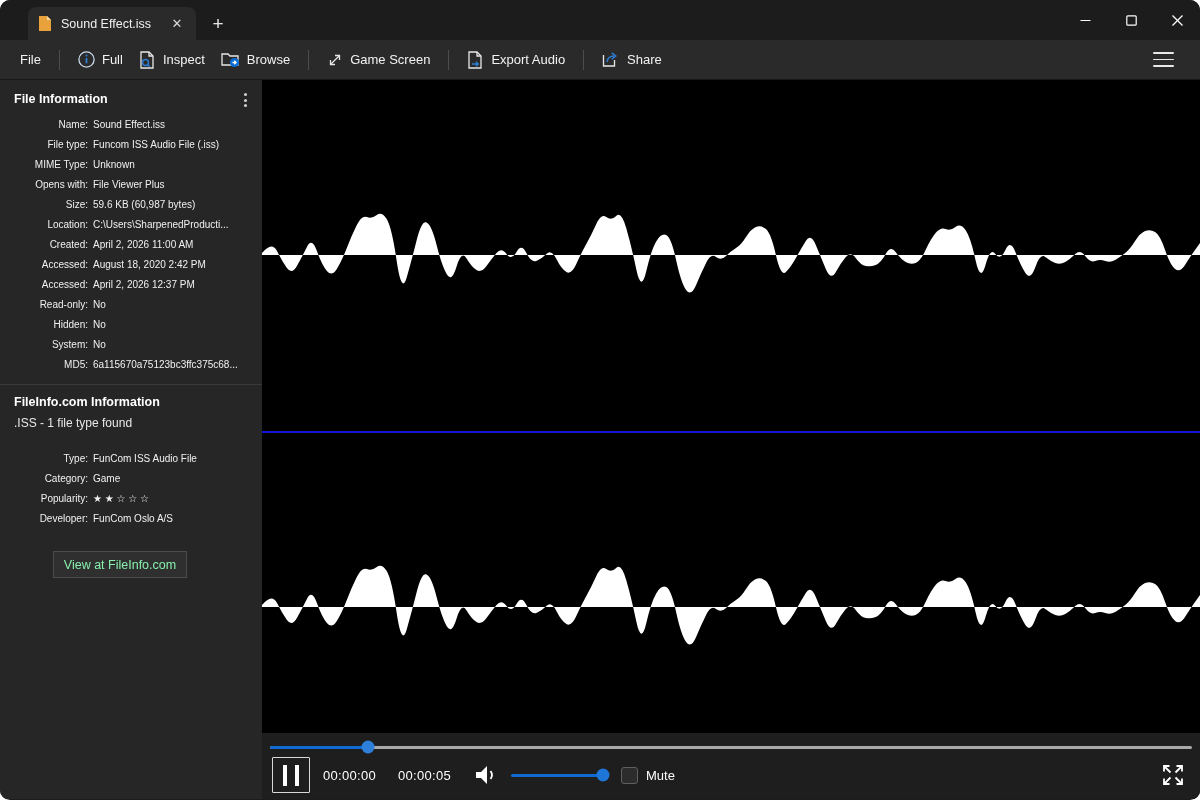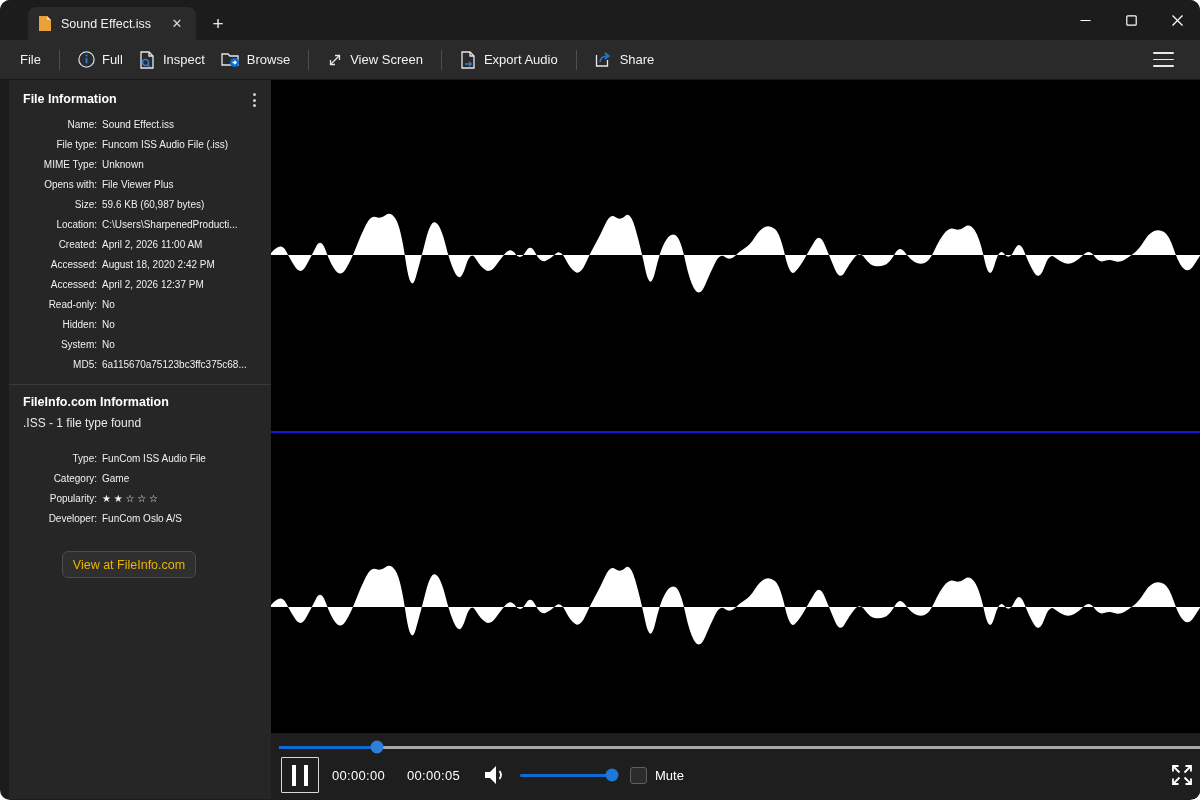--- a/index.html
+++ b/index.html
@@ -19,35 +19,35 @@
 
   
   .toolbar { height:40px; background:#2a2a2a; display:flex; align-items:center; padding:0 12px; border-bottom:1px solid #181818; }
   .tb-item { display:flex; align-items:center; gap:7px; color:#f2f2f2; font-size:13px; padding:6px 8px; border-radius:4px; white-space:nowrap; }
   .tb-sep { width:1px; height:20px; background:#4d4d4d; margin:0 10px; }
   .tb-spacer { flex:1; }
   .hamburger { display:flex; flex-direction:column; gap:5px; padding:6px 10px; margin-right:4px; }
   .hamburger span { display:block; width:21px; height:1.6px; background:#e8e8e8; border-radius:1px; }
 
   
-  .content { display:flex; height:719px;padding-left:9px; }
+  .content { display:flex; height:719px; }
   .sidebar { position:relative; width:262px; background:#262626; flex:0 0 auto; padding-top:12px; overflow:hidden; }
   .main { position:relative; width:938px; background:#000000; display:flex; flex-direction:column; }
 
   
   .section-title { color:#ffffff; font-weight:bold; font-size:12.5px; padding:0 14px; margin-bottom:9px; }
   .kebab { position:absolute; top:10px; right:9px; width:16px; height:20px; display:flex; flex-direction:column; align-items:center; justify-content:center; gap:2.6px; }
   .kebab i { width:3px; height:3px; border-radius:50%; background:#d0d0d0; }
   .info-rows { padding:0 5px 0 0; }
   .info-row { display:flex; font-size:10px; line-height:20px; color:#f0f0f0; white-space:nowrap; }
   .info-label { width:88px; text-align:right; flex:0 0 auto; }
   .info-value { margin-left:5px; overflow:hidden; text-overflow:ellipsis; }
   .side-sep { height:1px; background:#3a3a3a; margin:9px 0 10px 0; }
   .section-sub { color:#e8e8e8; font-size:12px; padding:0 14px; margin:-2px 0 19px 0; }
-  .side-btn { display:block; margin:22px 0 0 53px; width:134px; height:27px; background:#2f2f2f; color:#eab308; font-size:12.5px; font-family:"Liberation Sans",sans-serif; border:1px solid #4c4c4c; border-radius:6px; }
+  .side-btn { display:block; margin:22px 0 0 53px; width:134px; height:27px; background:#2f2f2f; color:#86efac; font-size:12.5px; font-family:"Liberation Sans",sans-serif; border:1px solid #4c4c4c; border-radius:0; }
 
   
   .wave-wrap { position:relative; height:653px; background:#000; }
   .wave-wrap svg { display:block; width:938px; height:653px; }
 
   
   .player { height:66px; background:#1e1e1e; display:flex; flex-direction:column; }
   .seek-row { height:20px; display:flex; align-items:center; padding:0 8px; margin-top:4px; }
   .seek-track { position:relative; flex:1; height:3px; background:#a9a9a9; border-radius:2px; }
   .seek-fill { position:absolute; left:0; top:0; bottom:0; background:#0f6ad1; border-radius:2px; }
@@ -131,21 +131,21 @@
       </svg>
       <span>Browse</span>
     </div>
     <div class="tb-sep"></div>
     <div class="tb-item">
       <svg width="16" height="16" viewBox="0 0 16 16">
         <line x1="3.5" y1="12.5" x2="12.5" y2="3.5" stroke="#e8e8e8" stroke-width="1.3"></line>
         <path d="M8 3.5 h4.5 v4.5" fill="none" stroke="#e8e8e8" stroke-width="1.3"></path>
         <path d="M8 12.5 h-4.5 v-4.5" fill="none" stroke="#e8e8e8" stroke-width="1.3"></path>
       </svg>
-      <span>View Screen</span>
+      <span>Game Screen</span>
     </div>
     <div class="tb-sep"></div>
     <div class="tb-item">
       <svg width="17" height="18" viewBox="0 0 17 18">
         <path d="M2 1 h8 l4 4 v12 h-12 z" fill="none" stroke="#e8e8e8" stroke-width="1.3"></path>
         <path d="M10 1 v4 h4" fill="none" stroke="#e8e8e8" stroke-width="1.3"></path>
         <path d="M5 13 h6 M9 10.8 l2.2 2.2 l-2.2 2.2" fill="none" stroke="#2d7dd2" stroke-width="1.4"></path>
       </svg>
       <span>Export Audio</span>
     </div>

